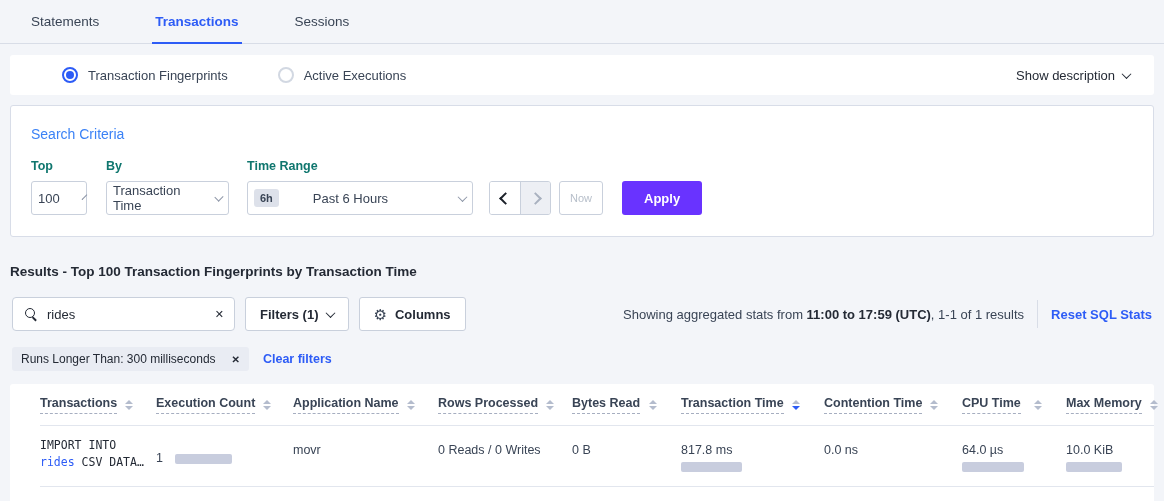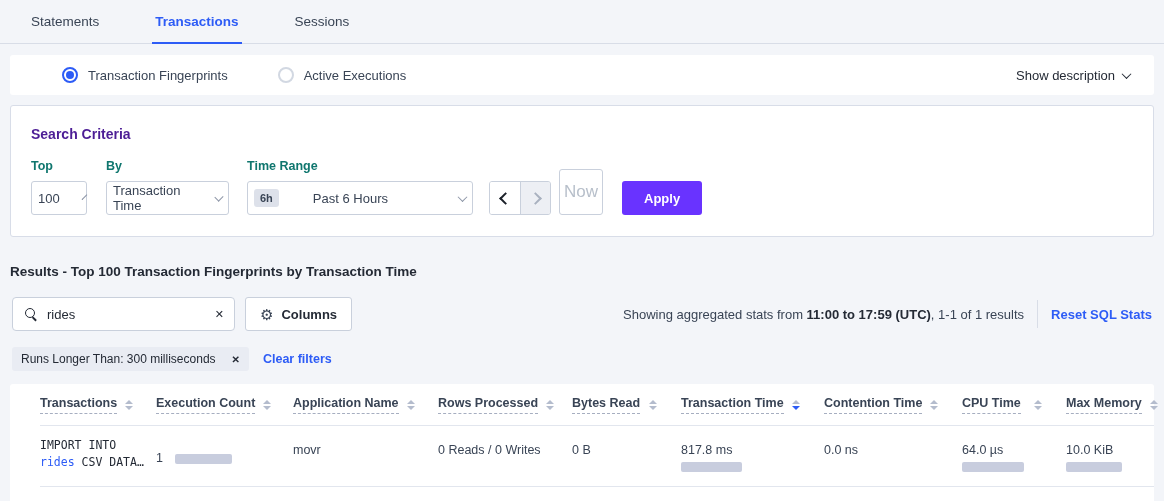--- a/index.html
+++ b/index.html
@@ -24,33 +24,33 @@
   .radio.unchecked { border:2px solid #d2d8e2; background:#fff; }
   .spacer { flex:1; }
   .show-desc { display:flex; align-items:center; gap:8px; color:#242a35; font-size:13px; cursor:pointer; }
   
   .chev { display:inline-block; width:7px; height:7px; border-right:1.5px solid currentColor; border-bottom:1.5px solid currentColor; transform:rotate(45deg) translate(-1px,-1px); }
   .chev.big { width:9px; height:9px; border-width:2px; }
   .chev.left  { transform:rotate(135deg); }
   .chev.right { transform:rotate(-45deg); }
   
   .criteria-card { margin:10px 10px 0; background:#fff; border:1px solid #d8dde8; border-radius:3px; padding:20px 20px 21px; }
-  .crit-title { font-size:14px; font-weight:bold; color:#4c1d95; }
+  .crit-title { font-size:14px; font-weight:normal; color:#3b82f6; }
   .crit-row { display:flex; align-items:flex-end; margin-top:17px; }
   .fgroup { display:flex; flex-direction:column; }
   .flabel { font-size:12.5px; font-weight:bold; color:#0f766e; margin-bottom:8px; }
   .selectbox { height:34px; border:1px solid #c9d0dc; border-radius:3px; background:#fff; display:flex; align-items:center; padding:0 6px; color:#394455; cursor:pointer;gap:24px; }
   .selectbox .chev { color:#8d96a7; margin-left:auto; }
   .sel-top { width:56px; }
   .badge-6h { background:#dde1ea; border-radius:3px; font-size:11px; font-weight:bold; color:#394455; padding:3px 6px; margin-right:10px; }
   .arrow-group { display:flex; margin-left:16px; border:1px solid #c9d0dc; border-radius:3px; overflow:hidden; height:34px; }
   .arrow-btn { width:30px; display:flex; align-items:center; justify-content:center; cursor:pointer; }
   .arrow-btn.prev { background:#fff; color:#1b2029; }
   .arrow-btn.next { background:#edeff4; color:#a9b1bf; border-left:1px solid #c9d0dc; }
-  .now-btn { margin-left:8px; height:46px; width:44px; border:1px solid #c9d0dc; border-radius:3px; background:#fff; color:#b7bfca; display:flex; align-items:center; justify-content:center; font-size:17px; }
+  .now-btn { margin-left:8px; height:34px; width:44px; border:1px solid #c9d0dc; border-radius:3px; background:#fff; color:#b7bfca; display:flex; align-items:center; justify-content:center; font-size:11px; }
   .apply-btn { margin-left:19px; height:34px; padding:0 22px; border-radius:3px; background:#6933ff; color:#fff; font-weight:bold; font-size:13px; display:flex; align-items:center; cursor:pointer; border:none; }
   
   .results-heading { margin:27px 10px 0; font-size:13.5px; font-weight:bold; color:#242a35; }
   .controls-row { margin:18px 12px 0; display:flex; align-items:center; }
   .search-box { width:223px; height:34px; border:1px solid #c9d0dc; border-radius:4px; background:#fff; display:flex; align-items:center; padding:0 10px 0 11px; }
   .search-box input { border:none; outline:none; flex:1; font-size:13px; color:#242a35; font-family:"Liberation Sans",sans-serif; min-width:0; background:transparent; margin-left:9px; }
   .mag { position:relative; width:14px; height:14px; flex:none; }
   .mag::before { content:""; position:absolute; width:8px; height:8px; border:1.5px solid #242a35; border-radius:50%; top:1px; left:1px; }
   .mag::after { content:""; position:absolute; width:5px; height:1.5px; background:#242a35; transform:rotate(45deg); top:11px; left:8px; }
   .xclear { font-size:11px; color:#242a35; cursor:pointer; padding-left:6px; }
@@ -149,20 +149,24 @@
 
 <div class="results-heading">Results - Top 100 Transaction Fingerprints by Transaction Time</div>
 
 <div class="controls-row">
   <div class="search-box">
     <span class="mag"></span>
     <input type="text" value="rides" style="">
     <span class="xclear">✕</span>
   </div>
   <div class="btn-outline">
+    <span>Filters (1)</span>
+    <span class="chev"></span>
+  </div>
+  <div class="btn-outline">
     <span class="gear">⚙</span>
     <span>Columns</span>
   </div>
   <div class="spacer"></div>
   <div class="stats"><span>Showing aggregated stats from </span><b>11:00 to 17:59 (UTC)</b><span>, 1-1 of 1 results</span></div>
   <div class="vdivider"></div>
   <div class="reset-link">Reset SQL Stats</div>
 </div>
 
 <div class="chip-row">

